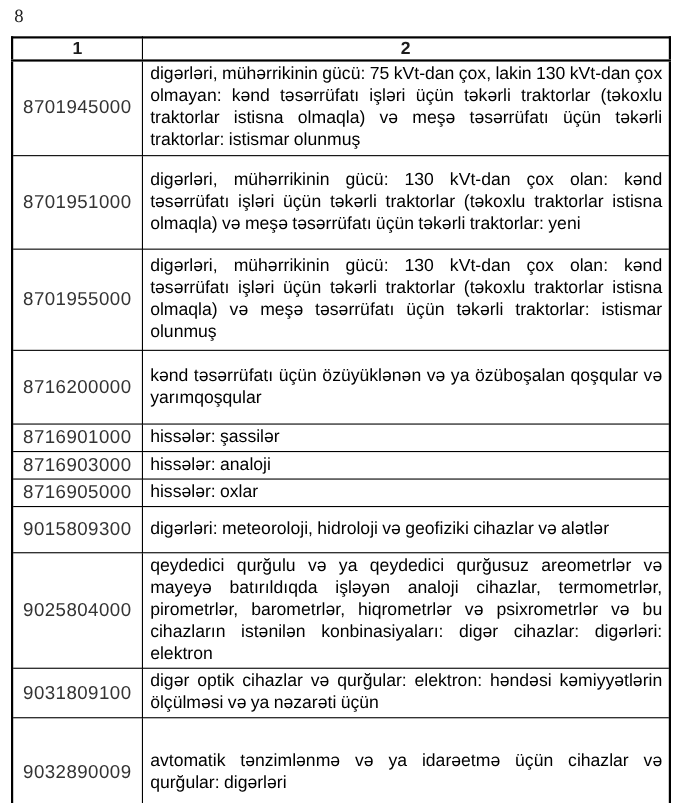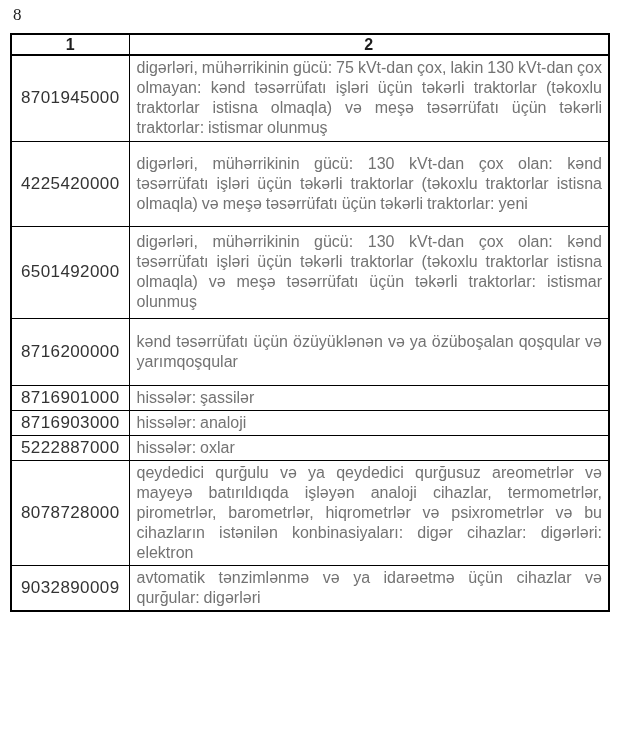--- a/index.html
+++ b/index.html
@@ -53,21 +53,21 @@
     text-align: center;
     vertical-align: middle;
     color: #333333;
     padding: 0 2px;
   }
   td.desc {
     font-size: 16px;
     line-height: 20px;
     text-align: justify;
     vertical-align: middle;
-    color: #737373;
+    color: #000000;
     padding: 2px 6px 2px 7px;
     word-spacing: -0.5px;
   }
   
   tbody tr:nth-child(1)  td { height: 86px; }
   tbody tr:nth-child(2)  td { height: 85px; }
   tbody tr:nth-child(3)  td { height: 92px; }
   tbody tr:nth-child(4)  td { height: 67px; }
   tbody tr:nth-child(5)  td { height: 21px; }
   tbody tr:nth-child(6)  td { height: 21px; }
@@ -96,46 +96,54 @@
         <th>1</th>
         <th>2</th>
       </tr>
     </thead>
     <tbody>
         <tr>
           <td class="code">8701945000</td>
           <td class="desc">digərləri, mühərrikinin gücü: 75 kVt-dan çox, lakin 130 kVt-dan çox olmayan: kənd təsərrüfatı işləri üçün təkərli traktorlar (təkoxlu traktorlar istisna olmaqla) və meşə təsərrüfatı üçün təkərli traktorlar: istismar olunmuş</td>
         </tr>
         <tr>
-          <td class="code">4225420000</td>
+          <td class="code">8701951000</td>
           <td class="desc">digərləri, mühərrikinin gücü: 130 kVt-dan çox olan: kənd təsərrüfatı işləri üçün təkərli traktorlar (təkoxlu traktorlar istisna olmaqla) və meşə təsərrüfatı üçün təkərli traktorlar: yeni</td>
         </tr>
         <tr>
-          <td class="code">6501492000</td>
+          <td class="code">8701955000</td>
           <td class="desc">digərləri, mühərrikinin gücü: 130 kVt-dan çox olan: kənd təsərrüfatı işləri üçün təkərli traktorlar (təkoxlu traktorlar istisna olmaqla) və meşə təsərrüfatı üçün təkərli traktorlar: istismar olunmuş</td>
         </tr>
         <tr>
           <td class="code">8716200000</td>
           <td class="desc">kənd təsərrüfatı üçün özüyüklənən və ya özüboşalan qoşqular və yarımqoşqular</td>
         </tr>
         <tr>
           <td class="code">8716901000</td>
           <td class="desc">hissələr: şassilər</td>
         </tr>
         <tr>
           <td class="code">8716903000</td>
           <td class="desc">hissələr: analoji</td>
         </tr>
         <tr>
-          <td class="code">5222887000</td>
+          <td class="code">8716905000</td>
           <td class="desc">hissələr: oxlar</td>
         </tr>
         <tr>
-          <td class="code">8078728000</td>
+          <td class="code">9015809300</td>
+          <td class="desc">digərləri: meteoroloji, hidroloji və geofiziki cihazlar və alətlər</td>
+        </tr>
+        <tr>
+          <td class="code">9025804000</td>
           <td class="desc">qeydedici qurğulu və ya qeydedici qurğusuz areometrlər və mayeyə batırıldıqda işləyən analoji cihazlar, termometrlər, pirometrlər, barometrlər, hiqrometrlər və psixrometrlər və bu cihazların istənilən konbinasiyaları: digər cihazlar: digərləri: elektron</td>
+        </tr>
+        <tr>
+          <td class="code">9031809100</td>
+          <td class="desc">digər optik cihazlar və qurğular: elektron: həndəsi kəmiyyətlərin ölçülməsi və ya nəzarəti üçün</td>
         </tr>
         <tr>
           <td class="code">9032890009</td>
           <td class="desc">avtomatik tənzimlənmə və ya idarəetmə üçün cihazlar və qurğular: digərləri</td>
         </tr>
       </tbody>
   </table>
 
 </div>
 

